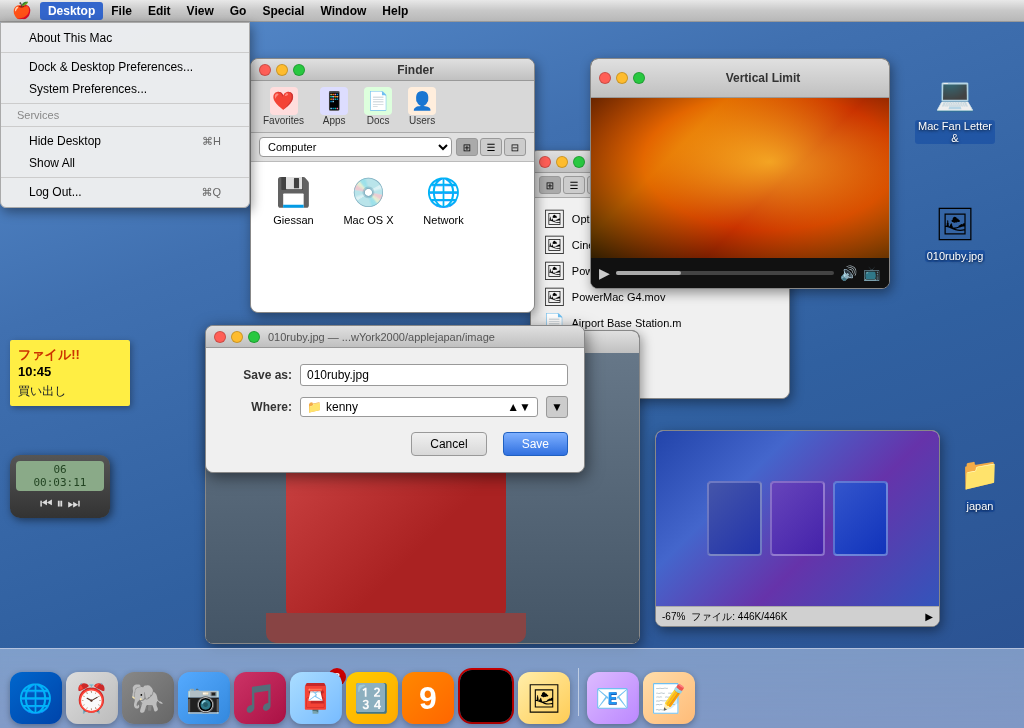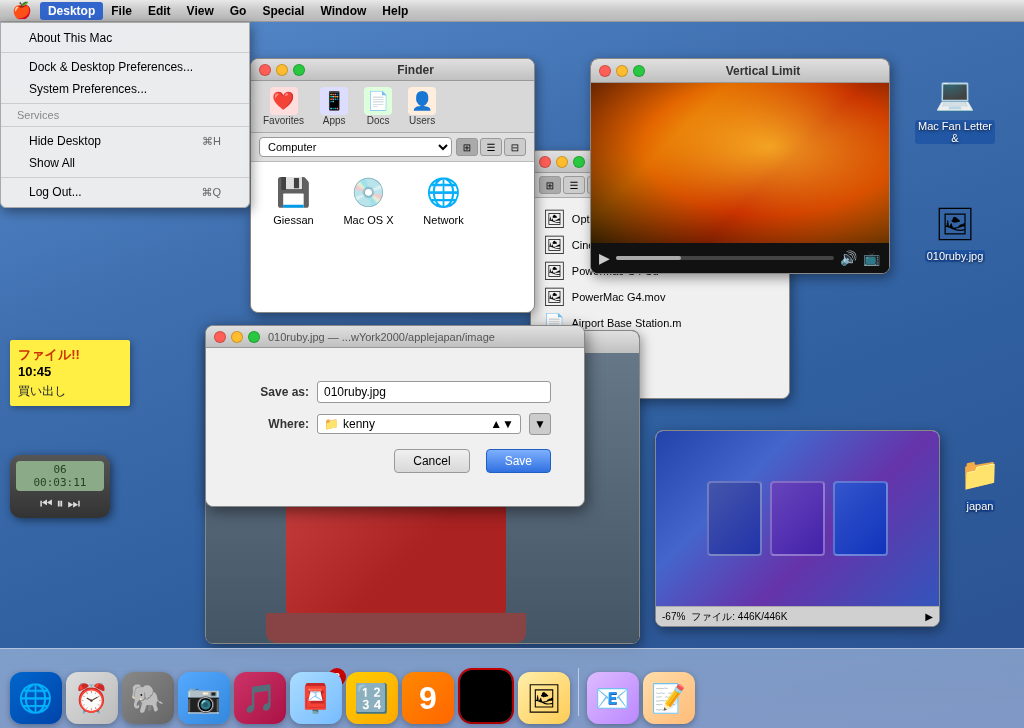--- a/index.html
+++ b/index.html
@@ -240,21 +240,21 @@
       left: 590px;
       width: 300px;
       background: #000;
       border: 1px solid #888;
       border-radius: 8px;
       box-shadow: 2px 4px 12px rgba(0,0,0,0.4);
       z-index: 450;
       overflow: hidden;
     }
     .movie-titlebar {
-      height: 24px;
+      height: 39px;
       background: linear-gradient(to bottom, #e0e0e0, #c0c0c0);
       display: flex;
       align-items: center;
       padding: 0 8px;
       border-bottom: 1px solid #999;
     }
     .movie-content {
       height: 160px;
       background: linear-gradient(135deg, #ff6600 0%, #ffaa00 30%, #cc3300 60%, #ff9900 100%);
       position: relative;
@@ -344,21 +344,21 @@
       background: linear-gradient(to bottom, #e0e0e0, #c0c0c0);
       border-radius: 8px 8px 0 0;
       display: flex;
       align-items: center;
       padding: 0 8px;
       font-size: 11px;
       color: #555;
       border-bottom: 1px solid #999;
     }
     .save-content {
-      padding: 33px;
+      padding: 16px;
       background: #f0f0f0;
       border-radius: 0 0 8px 8px;
     }
     .save-row {
       display: flex;
       align-items: center;
       margin-bottom: 10px;
       gap: 8px;
     }
     .save-label {

